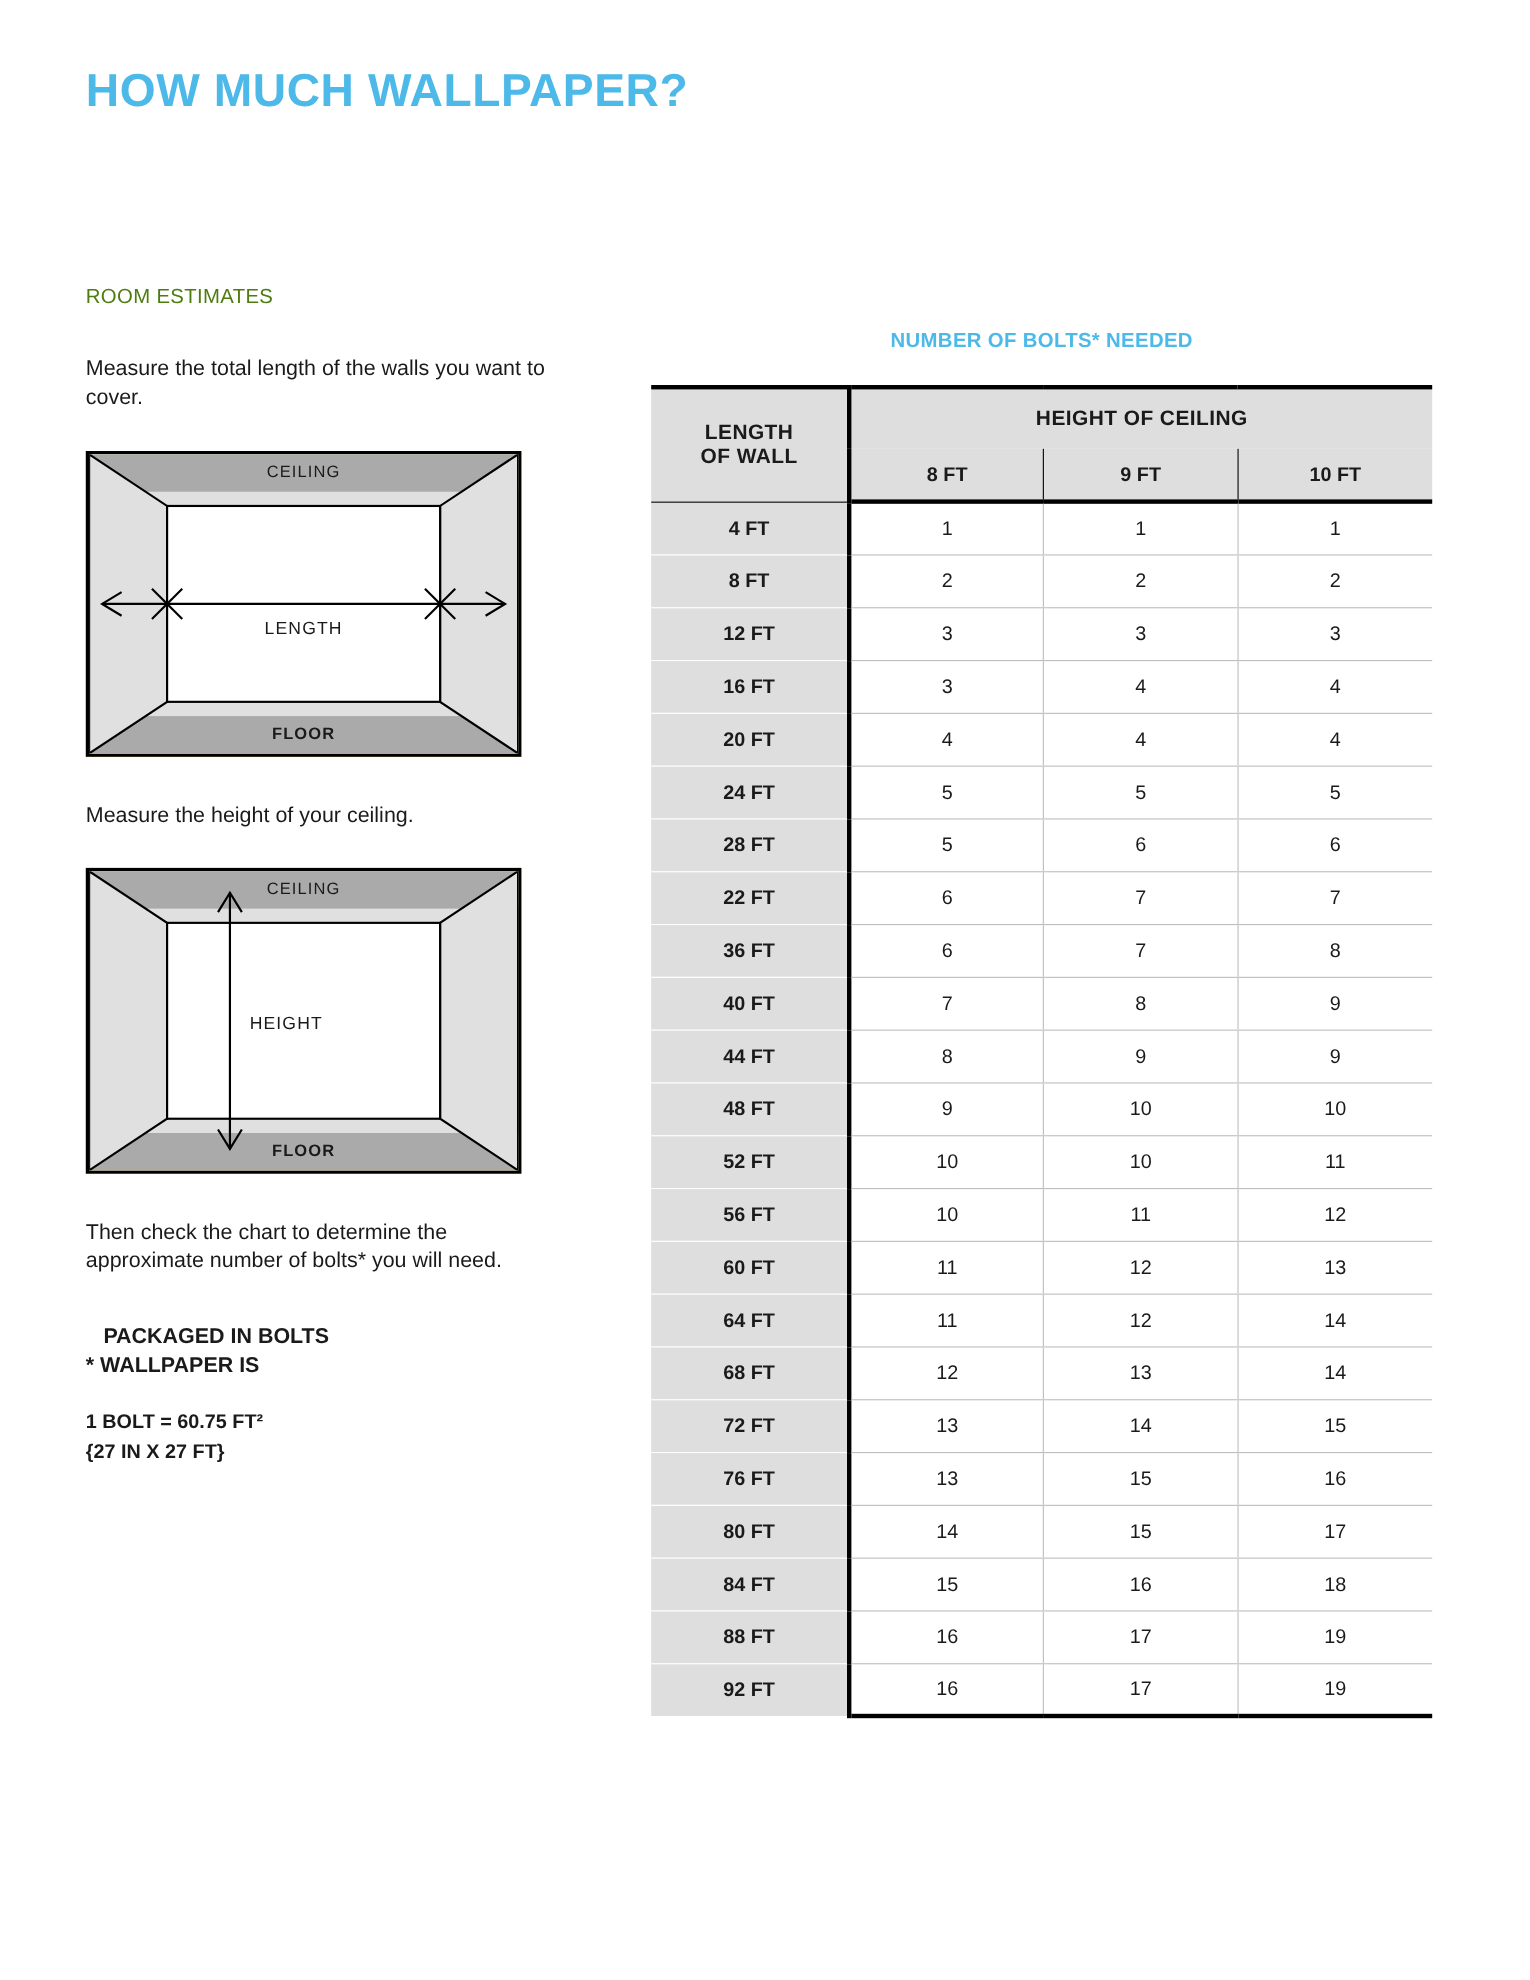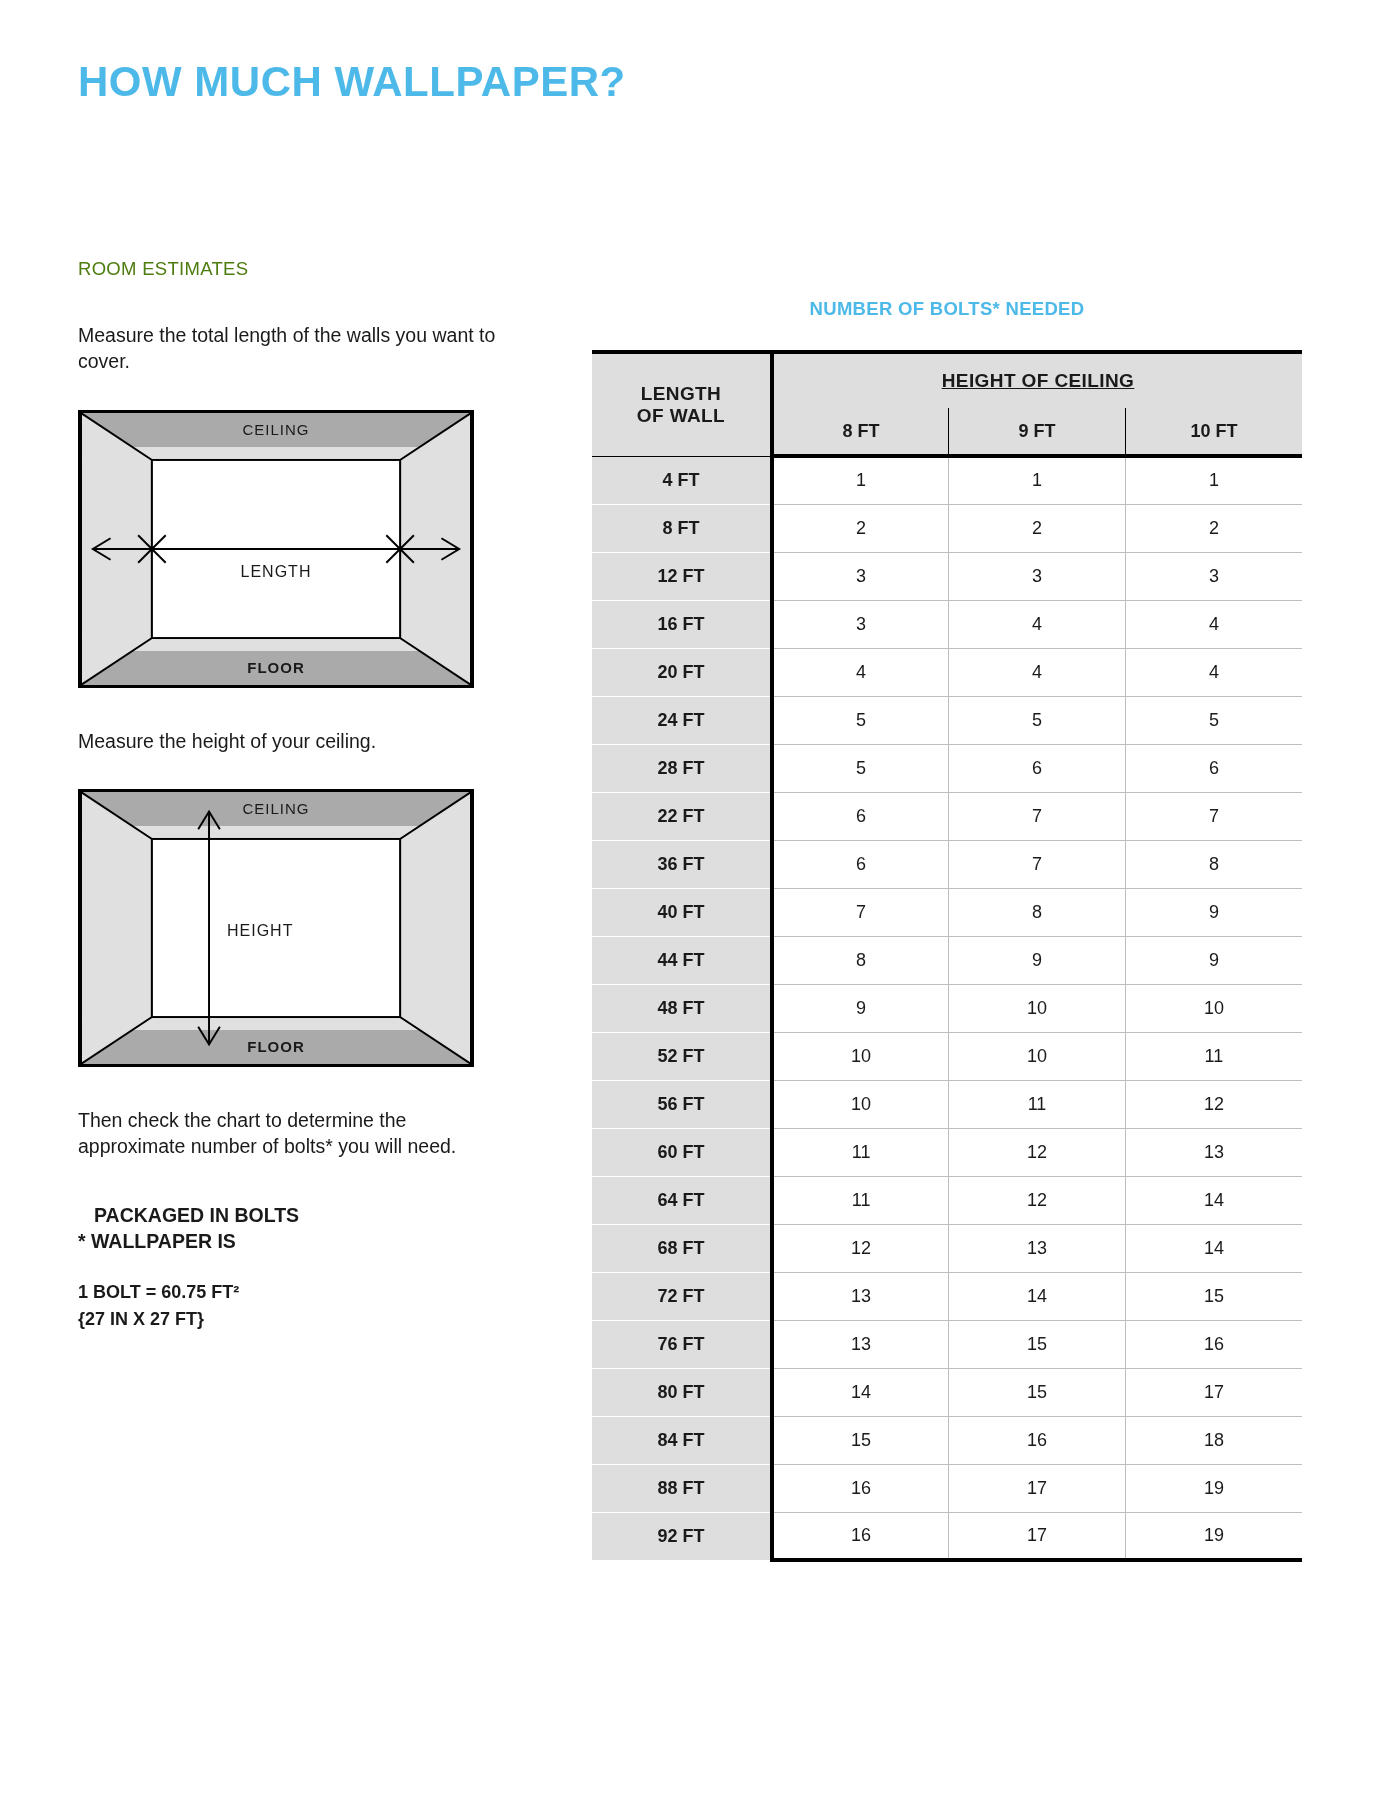--- a/index.html
+++ b/index.html
@@ -153,21 +153,21 @@
   .sub-row th {
     background: #dedede;
     border-bottom: 4px solid #000;
     font-size: 18px;
     font-weight: bold;
     height: 48px;
     text-align: center;
     vertical-align: middle;
   }
   .sub-row th.sep { border-left: 1px solid #000; }
-  .hdr-row th.tall { border-bottom: none; text-decoration: underline; }
+  .hdr-row th.tall { border-bottom: none; }
   td.wall {
     background: #dedede;
     font-size: 18px;
     font-weight: bold;
     text-align: center;
     height: 48px;
     border-right: 4px solid #000;
     border-bottom: 1px solid #ffffff;
   }
   td.val {

